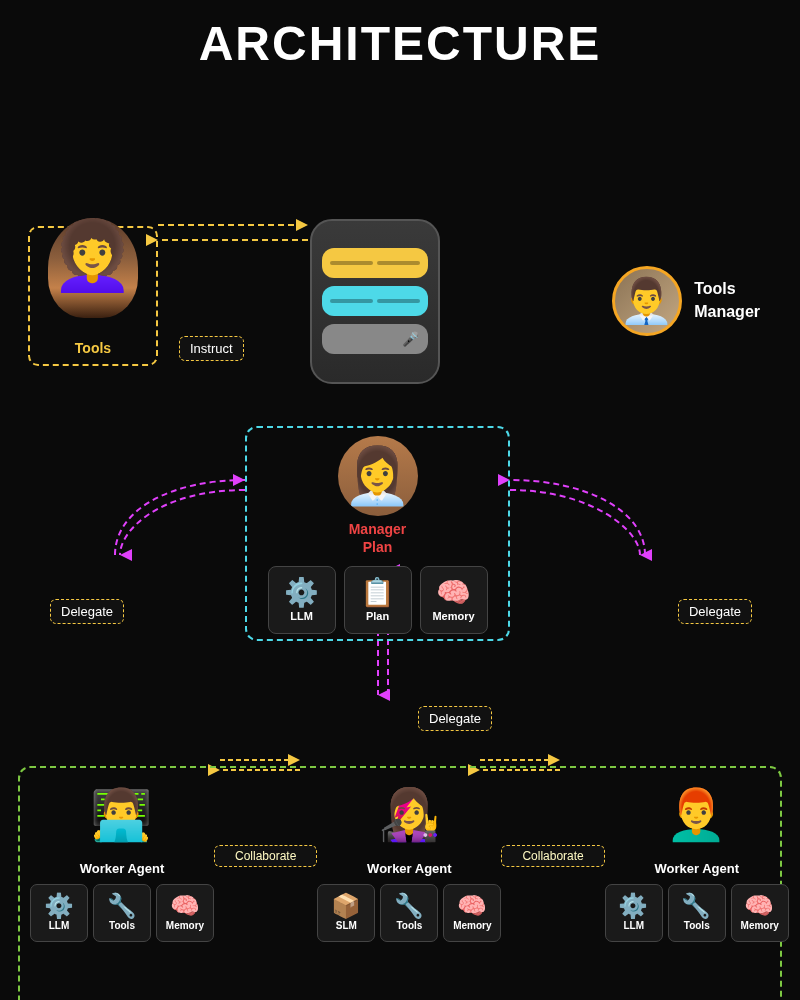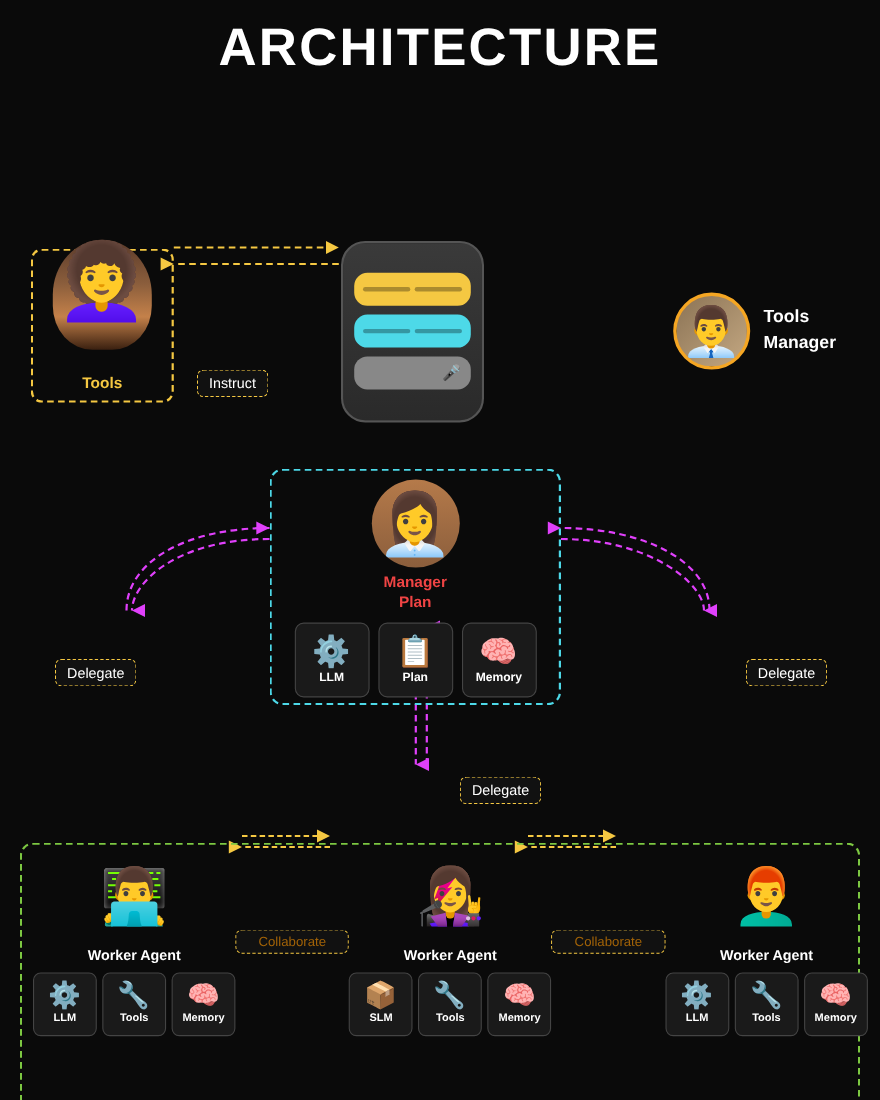--- a/index.html
+++ b/index.html
@@ -292,21 +292,21 @@
       color: #fff;
       font-size: 10px;
       font-weight: bold;
     }
 
     
     .collaborate-label {
       background: #111;
       border: 1.5px dashed #f5c842;
       border-radius: 6px;
-      color: #a16207;
+      color: #fef9c3;
       font-size: 12px;
       padding: 3px 20px;
       position: absolute;
       font-weight: normal;
     }
 
     
     .arrows-svg {
       position: absolute;
       top: 0;

